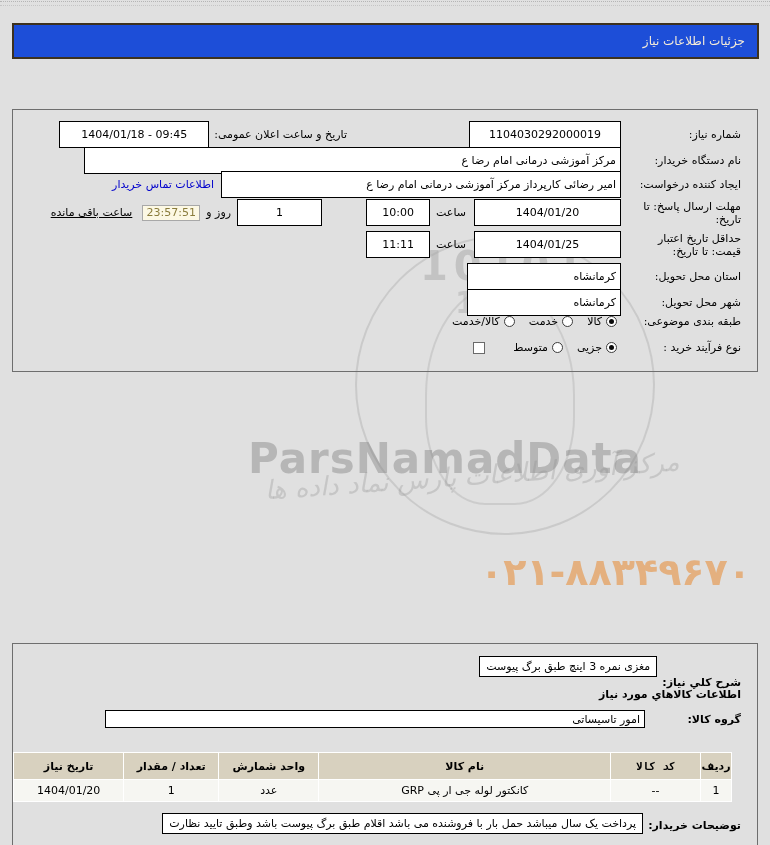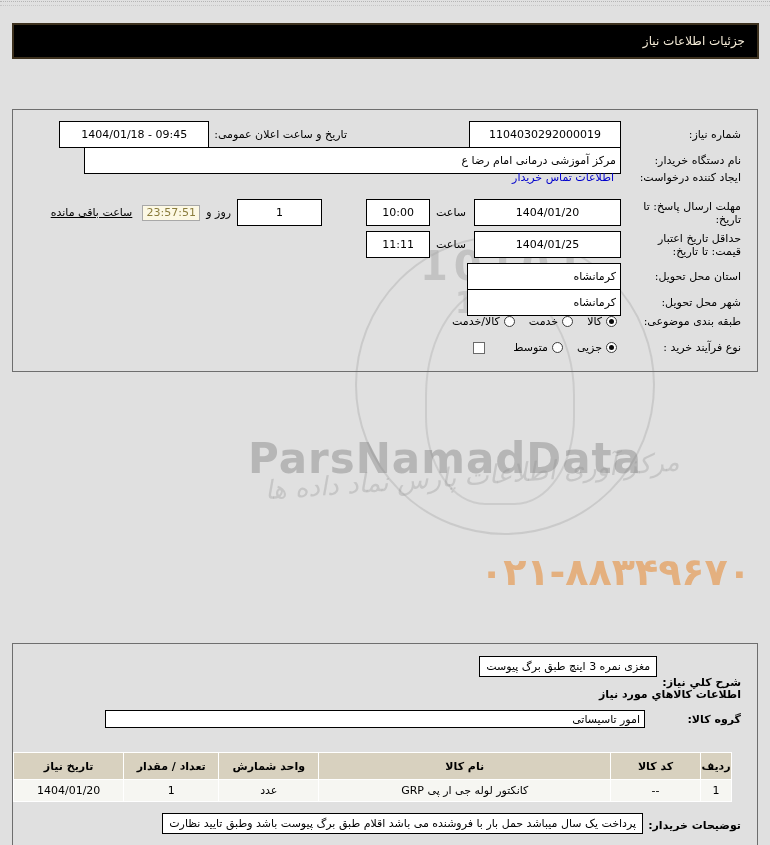--- a/index.html
+++ b/index.html
@@ -14,21 +14,21 @@
     overflow:hidden;
   }
   
   .top-strip {
     position:absolute; top:1px; left:0; width:770px; height:5px;
     border-top:1px dotted #b5b5b5; border-bottom:1px dotted #c5c5c5;
   }
   
   .titlebar {
     position:absolute; top:23px; right:11px; width:747px; height:36px;
-    background:#000000; border:2px solid #3d311e;
+    background:#1d4ed8; border:2px solid #3d311e;
     display:flex; align-items:center; padding-right:12px;
     color:#f5ecd8; font-size:12px;
   }
   
   .section { position:absolute; right:12px; width:746px; border:1px solid #6e6e6e; background:transparent; }
   #section-1 { top:73px;  height:263px; }
   #section-2 { top:344px; height:224px; }
 
   .row { position:absolute; right:0; display:flex; align-items:center; padding-right:16px; white-space:nowrap; }
   .lbl { display:inline-block; text-align:right; }
@@ -66,21 +66,21 @@
   .goods-table {
     position:absolute; top:108px; right:12px;
     border-collapse:separate; border-spacing:1px; background:#fff;
   }
   .goods-table th {
     background:#d8d1bf; font-weight:bold; font-size:11px; height:26px; text-align:center;
   }
   .goods-table td {
     background:#f6f6f2; font-size:11px; height:21px; text-align:center;
   }
-  .col-radif{width:30px;} .col-code{width:90px;} .col-name{width:295px;}
+  .col-radif{width:30px;} .col-code{width:90px;font-family:Liberation Mono, monospace;} .col-name{width:295px;}
   .col-unit{width:100px;} .col-qty{width:95px;} .col-date{width:110px;}
 
   .inlinebox {
     background:#fff; border:1px solid #000; display:inline-block;
     padding:3px 6px; font-size:11px; white-space:nowrap;
   }
 
   
   .wm-behind { position:absolute; inset:0; z-index:0; pointer-events:none; color:#c9c9c9; }
   .wm-front  { position:absolute; inset:0; z-index:10; pointer-events:none; }
@@ -128,20 +128,21 @@
     <span class="box center" style="width:150px; margin-right:5px;">09:45 - 1404/01/18</span>
   </div>
 
   <div class="row" style="top:37px;">
     <span class="lbl w120">نام دستگاه خریدار:</span>
     <span class="box rightalign" style="width:537px;">مرکز آموزشی  درمانی امام رضا  ع</span>
   </div>
 
   <div class="row" style="top:61px;">
     <span class="lbl w120">ایجاد کننده درخواست:</span>
+    <span class="box rightalign" style="width:400px;">امیر رضائی کارپرداز مرکز آموزشی  درمانی امام رضا  ع</span>
     <span class="link" style="margin-right:7px;">اطلاعات تماس خریدار</span>
   </div>
 
   <div class="row" style="top:89px;">
     <span class="lbl2line">
       <span>مهلت ارسال پاسخ: تا</span><br>
       <span>تاریخ:</span>
     </span>
     <span class="box center" style="width:147px;">1404/01/20</span>
     <span class="lbl" style="margin-right:8px;">ساعت</span>

